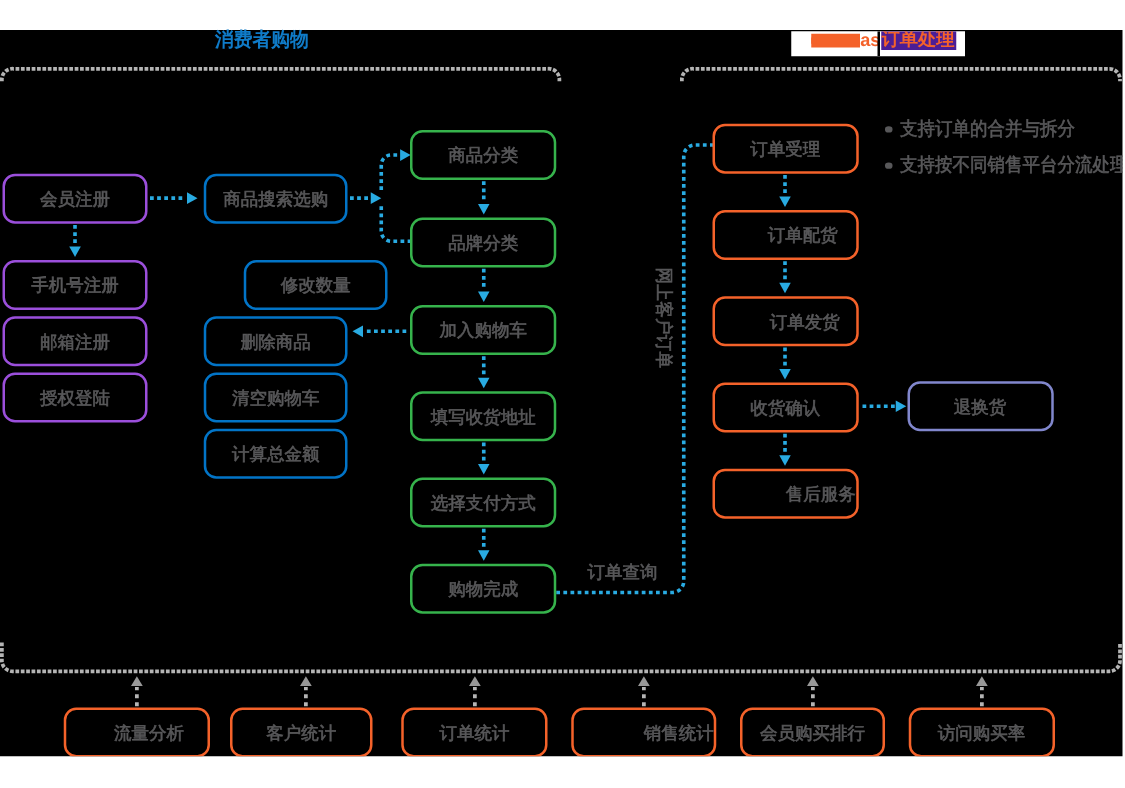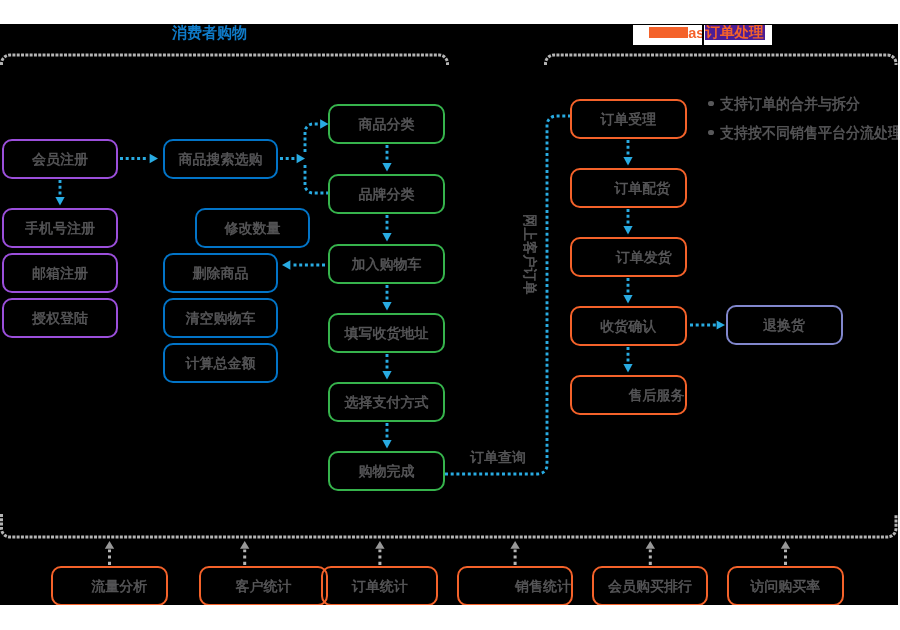--- a/index.html
+++ b/index.html
@@ -147,21 +147,21 @@
       </div>
     <div class="node" style="left:570px;top:350.6px;width:116.5px;height:40.4px;border-color:#f4622a;border-radius:10px;justify-content:flex-end;">
         <span>售后服务</span>
       </div>
     <div class="node" style="left:725.6px;top:280.6px;width:117px;height:40.4px;border-color:#8187cd;border-radius:10px;">
         <span>退换货</span>
       </div>
     <div class="node" style="left:51px;top:541.6px;width:116.5px;height:40.4px;border-color:#f4622a;border-radius:10px;padding-left:20px;">
         <span>流量分析</span>
       </div>
-    <div class="node" style="left:199px;top:541.6px;width:129px;height:40.4px;border-color:#f4622a;border-radius:10px;align-items:center;">
+    <div class="node" style="left:184px;top:541.6px;width:114px;height:40.4px;border-color:#f4622a;border-radius:10px;align-items:center;">
         <span>客户统计</span>
       </div>
     <div class="node" style="left:321.4px;top:541.6px;width:116.5px;height:40.4px;border-color:#f4622a;border-radius:10px;justify-content:center;">
         <span>订单统计</span>
       </div>
     <div class="node" style="left:456.6px;top:541.6px;width:116.5px;height:40.4px;border-color:#f4622a;border-radius:10px;justify-content:flex-end;">
         <span>销售统计</span>
       </div>
     <div class="node" style="left:591.8px;top:541.6px;width:116.5px;height:40.4px;border-color:#f4622a;border-radius:10px;">
         <span>会员购买排行</span>

